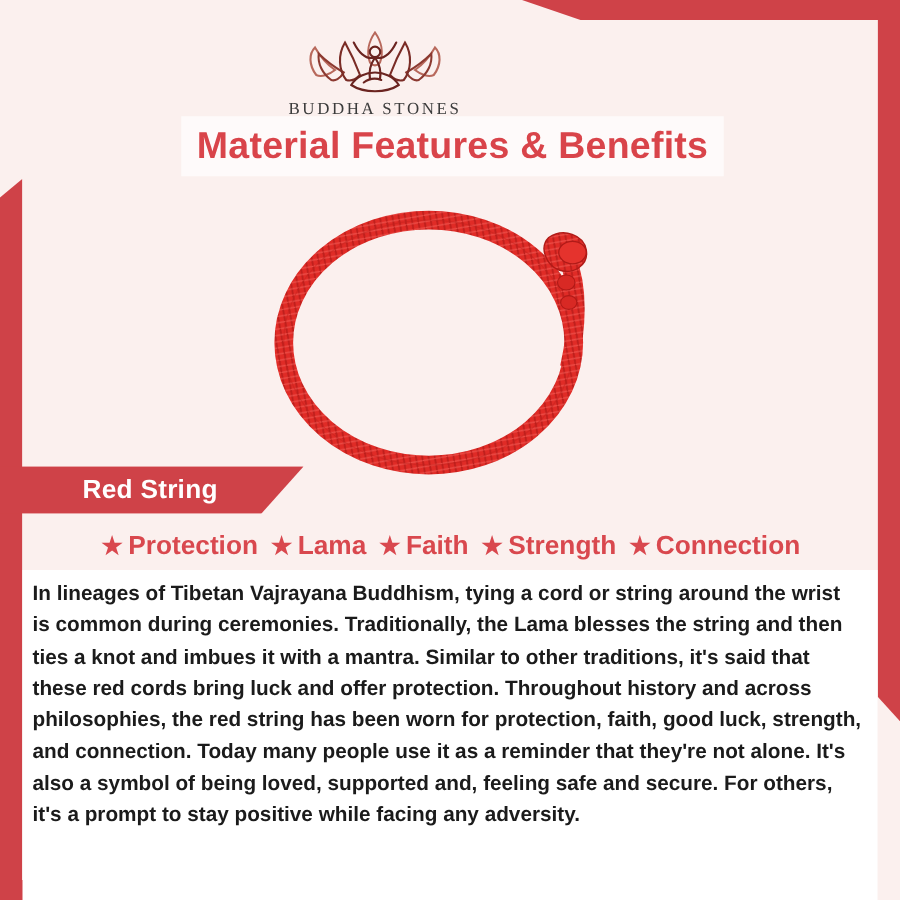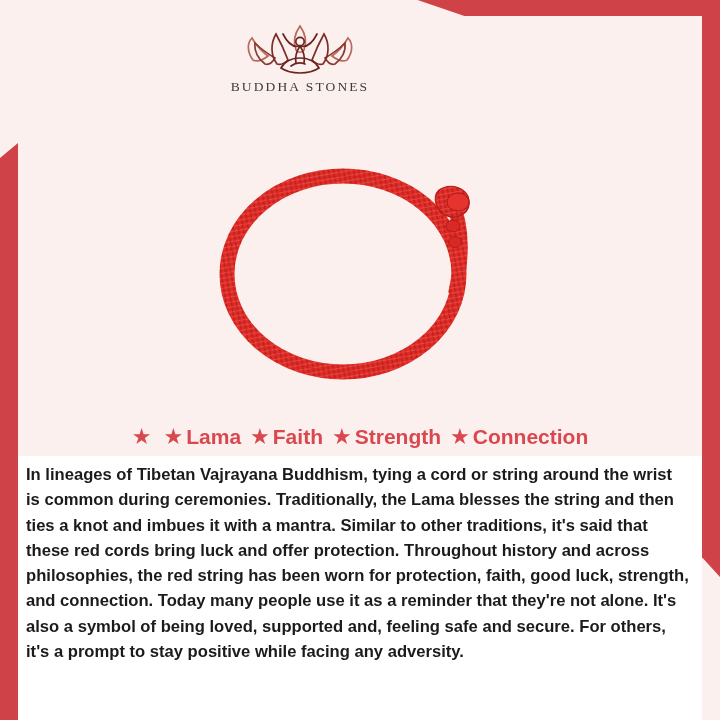--- a/index.html
+++ b/index.html
@@ -221,20 +221,23 @@
 
         <path d="M59 30 C55 36 54 42 55 47" stroke="#6b2420"></path>
         <path d="M59 30 C63 36 64 42 63 47" stroke="#6b2420"></path>
         <path d="M40 52 C44 45 52 42 59 42 C66 42 74 45 78 52 C72 56 66 57 59 57 C52 57 46 56 40 52 Z" stroke="#6b2420"></path>
         <path d="M50 50 C54 47 59 46 64 48" stroke="#6b2420"></path>
       </g>
     </svg>
     <span class="brand-name">BUDDHA STONES</span>
   </div>
 
+  <div class="headline-band">
+    <span class="headline-text">Material Features &amp; Benefits</span>
+  </div>
 
   <div class="hero">
     <svg width="290" height="228" viewBox="0 0 290 228">
       <defs>
         <pattern id="braid" width="7" height="7" patternUnits="userSpaceOnUse" patternTransform="rotate(35)">
           <rect width="7" height="7" fill="#e02b26"></rect>
           <path d="M0 0 L7 7" stroke="#b01a17" stroke-width="1.5" opacity="0.75"></path>
           <path d="M0 7 L7 0" stroke="#f4625c" stroke-width="1.1" opacity="0.6"></path>
         </pattern>
       </defs>
@@ -244,24 +247,28 @@
 
       <path d="M236 46 C248 70 248 104 240 140" fill="none" stroke="url(#braid)" stroke-width="14"></path>
 
       <path d="M224 36 C236 28 252 34 254 46 C256 58 244 66 232 62 C222 58 216 44 224 36 Z" fill="url(#braid)" stroke="#b01a17" stroke-width="1.2"></path>
       <ellipse cx="243" cy="48" rx="11" ry="9" fill="#e5332d" stroke="#b01a17" stroke-width="1"></ellipse>
       <ellipse cx="238" cy="72" rx="7" ry="6" fill="#d82924" stroke="#b01a17" stroke-width="0.9"></ellipse>
       <ellipse cx="240" cy="88" rx="6.5" ry="5.5" fill="#d82924" stroke="#b01a17" stroke-width="0.9"></ellipse>
     </svg>
   </div>
 
+  <div class="tag">
+    <span class="tag-label">Red String</span>
+  </div>
 
   <div class="features">
     <span class="feature">
       <span class="feature-star">★</span>
+      <span class="feature-label">Protection</span>
     </span>
     <span class="feature">
       <span class="feature-star">★</span>
       <span class="feature-label">Lama</span>
     </span>
     <span class="feature">
       <span class="feature-star">★</span>
       <span class="feature-label">Faith</span>
     </span>
     <span class="feature">

